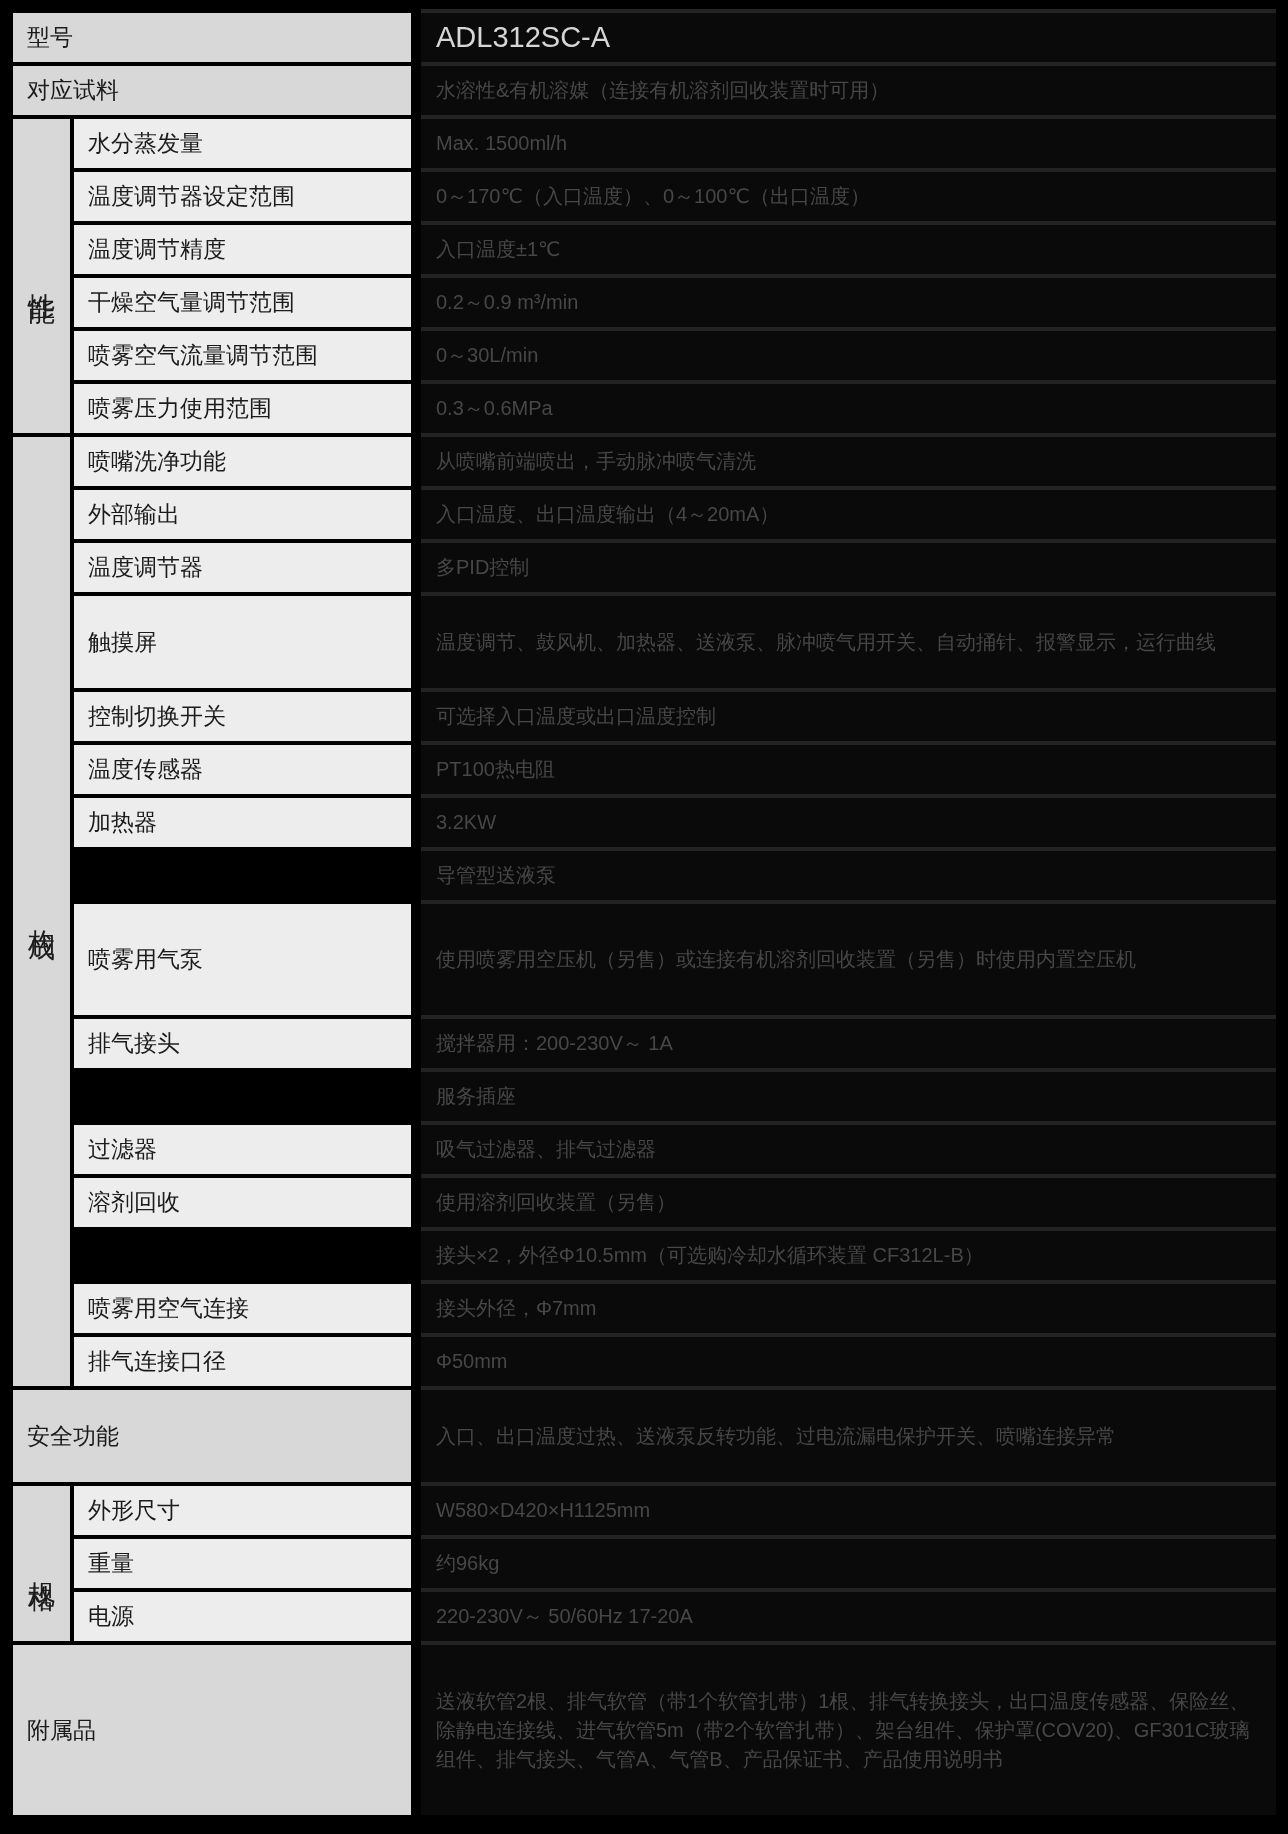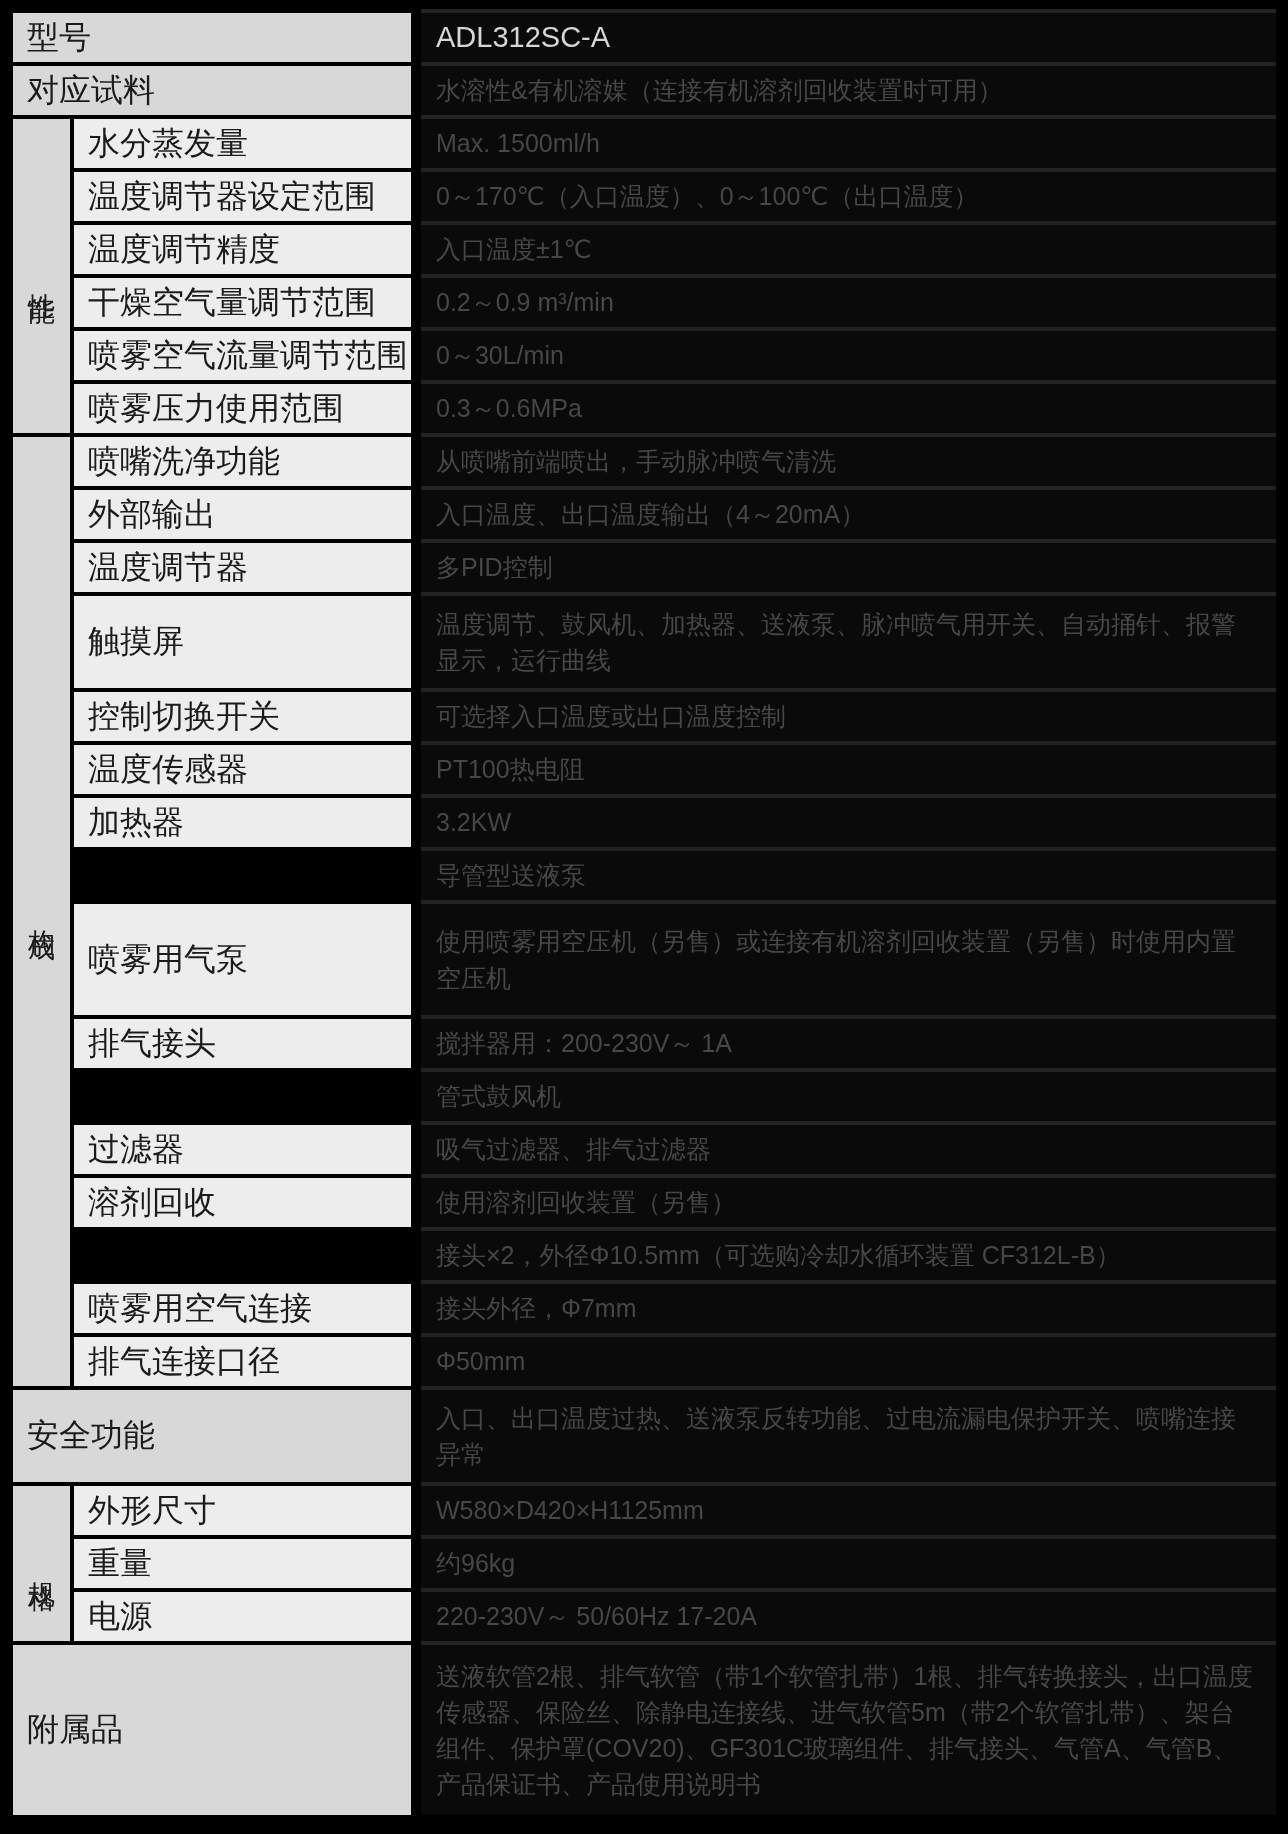--- a/index.html
+++ b/index.html
@@ -9,32 +9,32 @@
     padding:13px 12px 19px 13px;
   }
   .spec-table{
     display:grid;
     grid-template-columns:57px 4px 337px 10px 1fr;
     grid-template-rows:49px 49px 49px 49px 49px 49px 49px 49px 49px 49px 49px 92px 49px 49px 49px 49px 111px 49px 49px 49px 49px 49px 49px 49px 92px 49px 49px 49px 170px;
     row-gap:4px;
     width:100%;height:100%;
   }
   .lbl{
-    background:#ededed;color:#1b1b1b;font-size:32px;font-weight:500;
+    background:#ededed;color:#1b1b1b;font-size:23px;font-weight:500;
     display:flex;align-items:center;padding-left:14px;
   }
   .lbl.full{background:#d8d8d8;grid-column:1 / 4;}
   .lbl.sub{grid-column:3;}
   .grp{
     grid-column:1;background:#d8d8d8;color:#1b1b1b;font-size:27px;font-weight:500;
     display:flex;align-items:center;justify-content:center;
     writing-mode:vertical-rl;text-orientation:upright;letter-spacing:4px;
   }
   .val{
-    grid-column:5;background:#0a0a0a;color:#474747;font-size:25px;
+    grid-column:5;background:#0a0a0a;color:#474747;font-size:20px;
     display:flex;align-items:center;padding-left:15px;padding-right:22px;
     position:relative;line-height:1.45;
   }
   .val::after{
     content:"";position:absolute;left:0;right:0;bottom:-4px;height:4px;background:#232323;
   }
   .val.first::before{
     content:"";position:absolute;left:0;right:0;top:-4px;height:4px;background:#232323;
   }
   .val.last::after{display:none;}
@@ -133,21 +133,21 @@
     <div class="val" style="grid-row:17">
         <span>使用喷雾用空压机（另售）或连接有机溶剂回收装置（另售）时使用内置空压机</span>
       </div>
 
     <div class="lbl sub" style="grid-row:18">排气接头</div>
     <div class="val" style="grid-row:18">
         <span>搅拌器用：200-230V～ 1A</span>
       </div>
 
     <div class="val" style="grid-row:19">
-        <span>管式鼓风机</span>
+        <span>服务插座</span>
       </div>
 
     <div class="lbl sub" style="grid-row:20">过滤器</div>
     <div class="val" style="grid-row:20">
         <span>吸气过滤器、排气过滤器</span>
       </div>
 
     <div class="lbl sub" style="grid-row:21">溶剂回收</div>
     <div class="val" style="grid-row:21">
         <span>使用溶剂回收装置（另售）</span>

